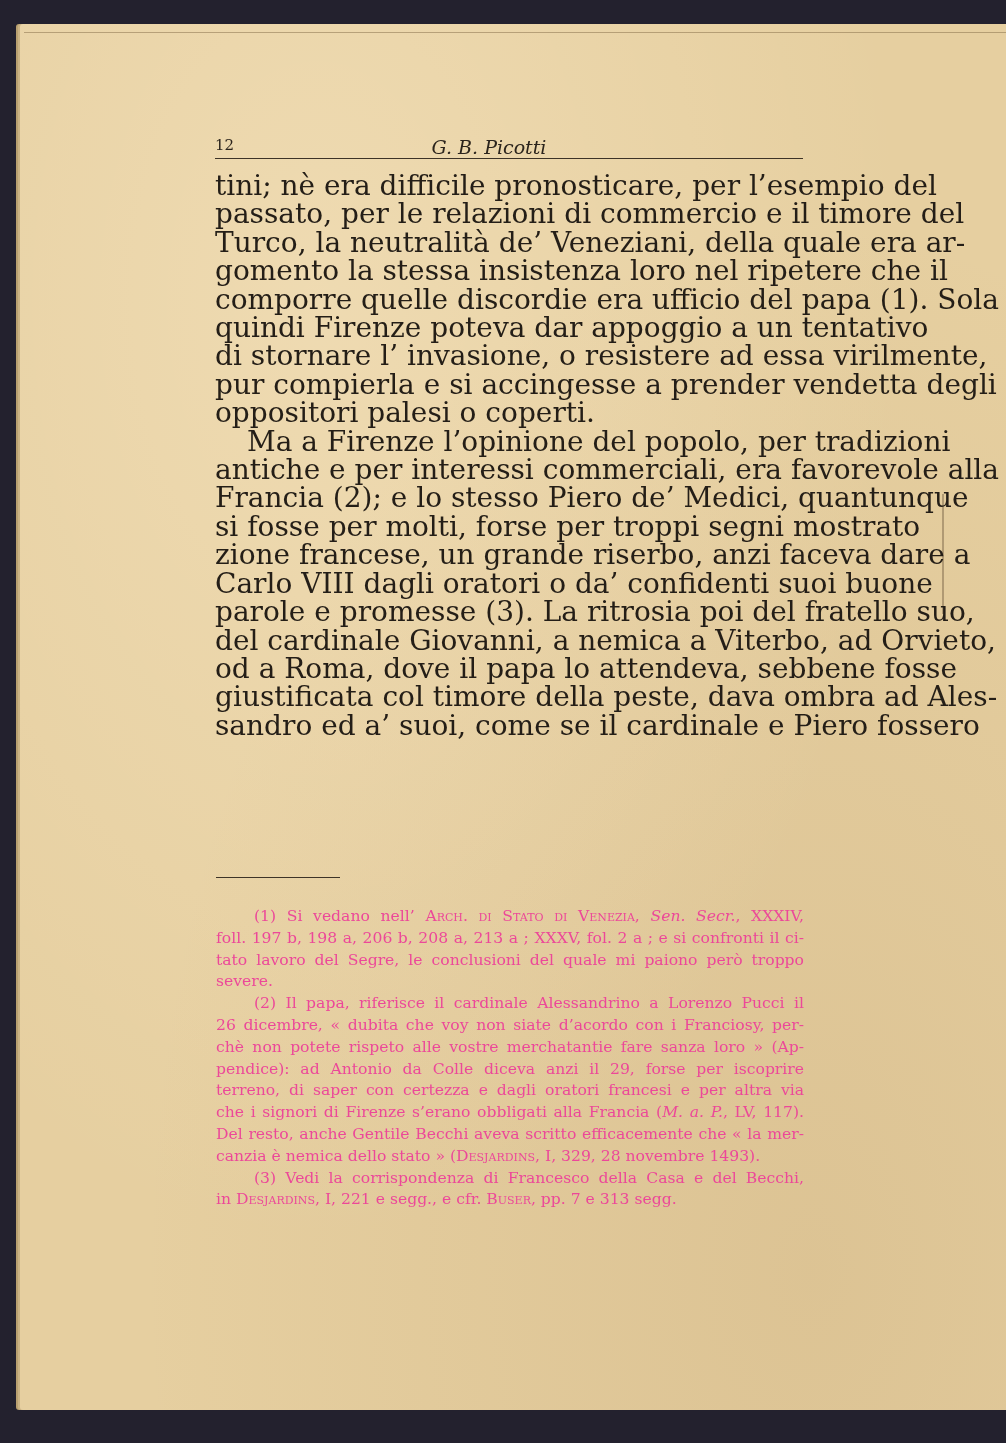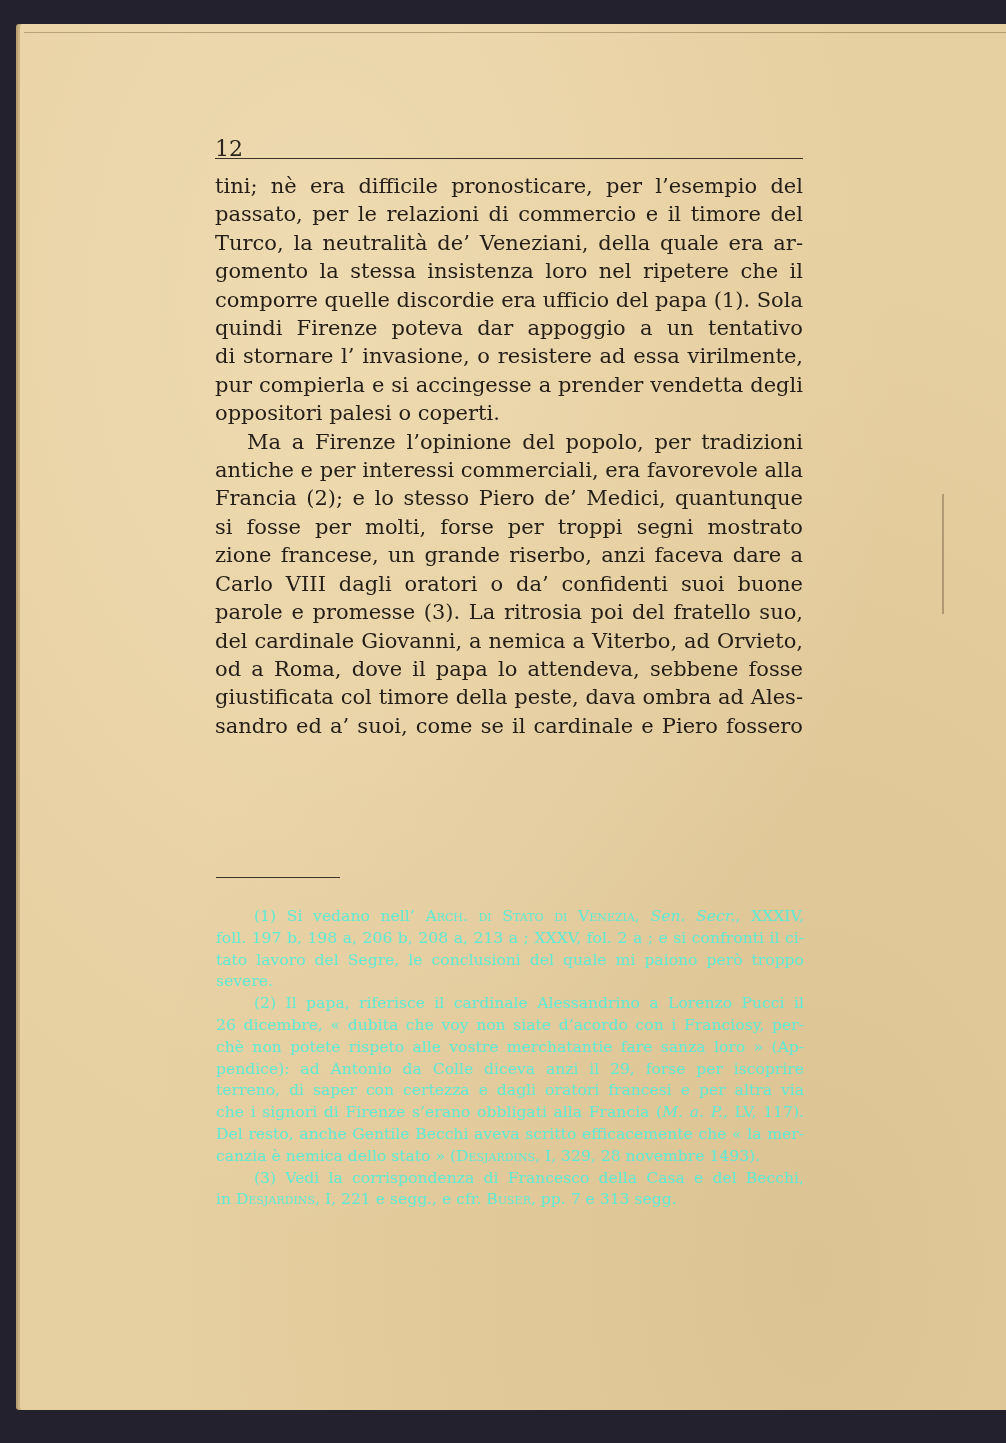--- a/index.html
+++ b/index.html
@@ -20,60 +20,61 @@
     }
     .page-top-line {
       position: absolute; left: 4px; right: 0; top: 8px; height: 1px;
       background: rgba(120,95,60,0.45);
     }
     .header {
       position: absolute; left: 215px; top: 130px; width: 588px; height: 28px;
       border-bottom: 1px solid #3d3327;
       color: #2b241c;
     }
-    .folio { position: absolute; left: 0; top: 6px; font-size: 22px; }
+    .folio { position: absolute; left: 0; top: 6px; font-size: 15px; }
     .running-head {
       position: absolute; left: 0; right: 0; top: 6px; text-align: center;
       font-style: italic; font-size: 19px; padding-right: 40px;
     }
     .body-text {
       position: absolute; left: 215px; top: 172px; width: 588px;
-      color: #241e17; font-size: 21px; line-height: 28.4px;
+      color: #241e17; font-size: 28px; line-height: 28.4px;
       text-align: justify;
     }
     .body-text .line { display: block; white-space: nowrap; text-align-last: justify; text-align: justify; }
     .body-text .line.last { text-align-last: left; }
     .body-text .line.indent { padding-left: 32px; }
     .fn-rule {
       position: absolute; left: 216px; top: 877px; width: 124px; height: 1px;
       background: #3d3327;
     }
     .footnotes {
       position: absolute; left: 216px; top: 906px; width: 588px;
-      color: #5eead4; font-size: 15.6px; line-height: 21.8px;
+      color: #ec4899; font-size: 15.6px; line-height: 21.8px;
     }
     .footnotes .line { display: block; white-space: nowrap; text-align: justify; text-align-last: justify; }
     .footnotes .line.last { text-align-last: left; }
     .footnotes .line.indent { padding-left: 38px; }
     .sc { font-variant: small-caps; }
     .it { font-style: italic; }
     .mark {
       position: absolute; width: 2px; background: rgba(80,60,40,0.35);
     }
   </style>
 </head>
 <body>
 
 <div class="page">
   <div class="page-top-line"></div>
   <div class="mark" style="left:922px; top:470px; height:120px;"></div>
 </div>
 
 <div class="header">
   <span class="folio">12</span>
+  <span class="running-head">G. B. Picotti</span>
 </div>
 
 <div class="body-text">
   <span class="line">tini; nè era difficile pronosticare, per l’esempio del</span>
   <span class="line">passato, per le relazioni di commercio e il timore del</span>
   <span class="line">Turco, la neutralità de’ Veneziani, della quale era ar-</span>
   <span class="line">gomento la stessa insistenza loro nel ripetere che il</span>
   <span class="line">comporre quelle discordie era ufficio del papa (1). Sola</span>
   <span class="line">quindi Firenze poteva dar appoggio a un tentativo</span>
   <span class="line">di stornare l’ invasione, o resistere ad essa virilmente,</span>

